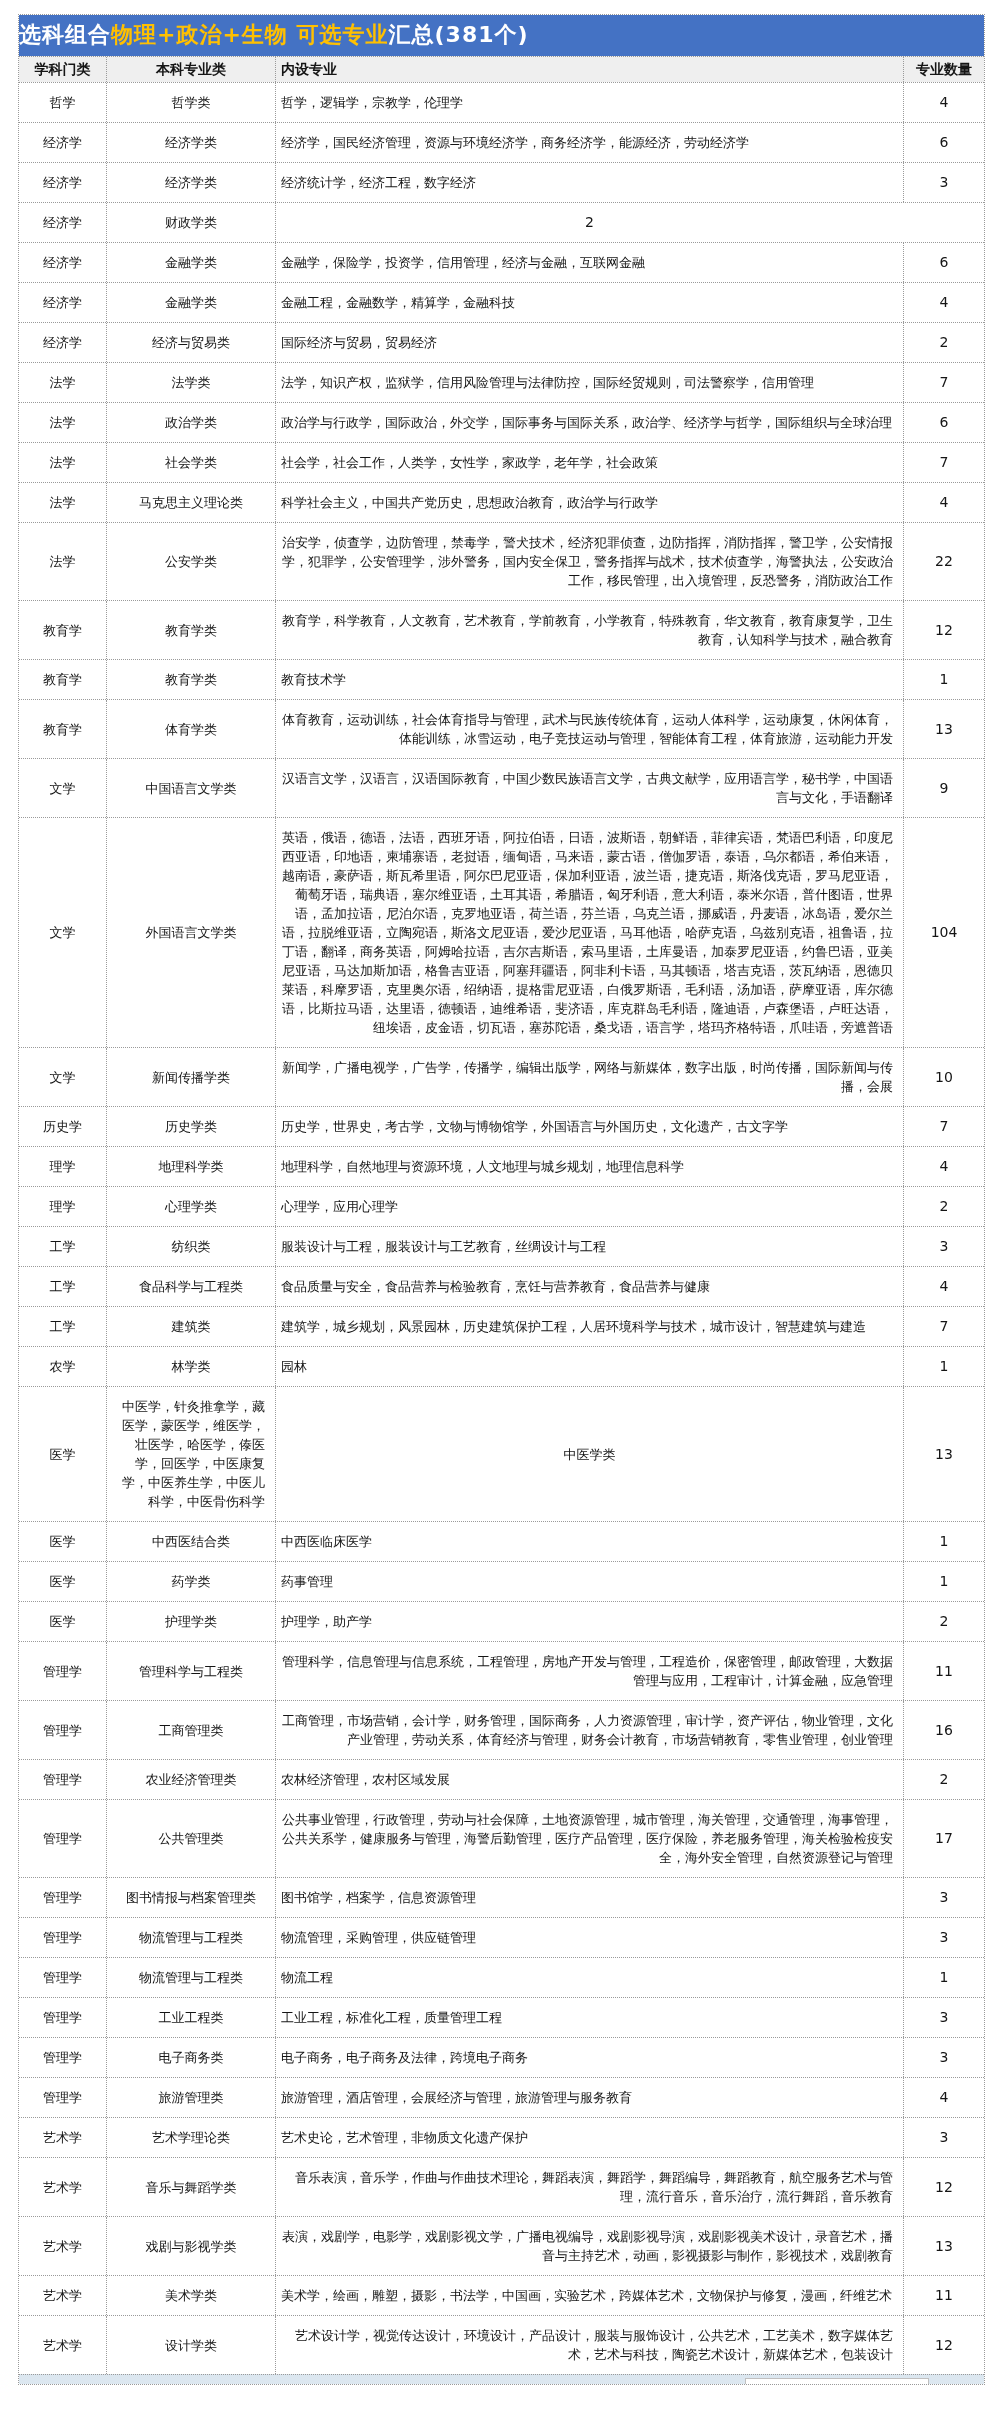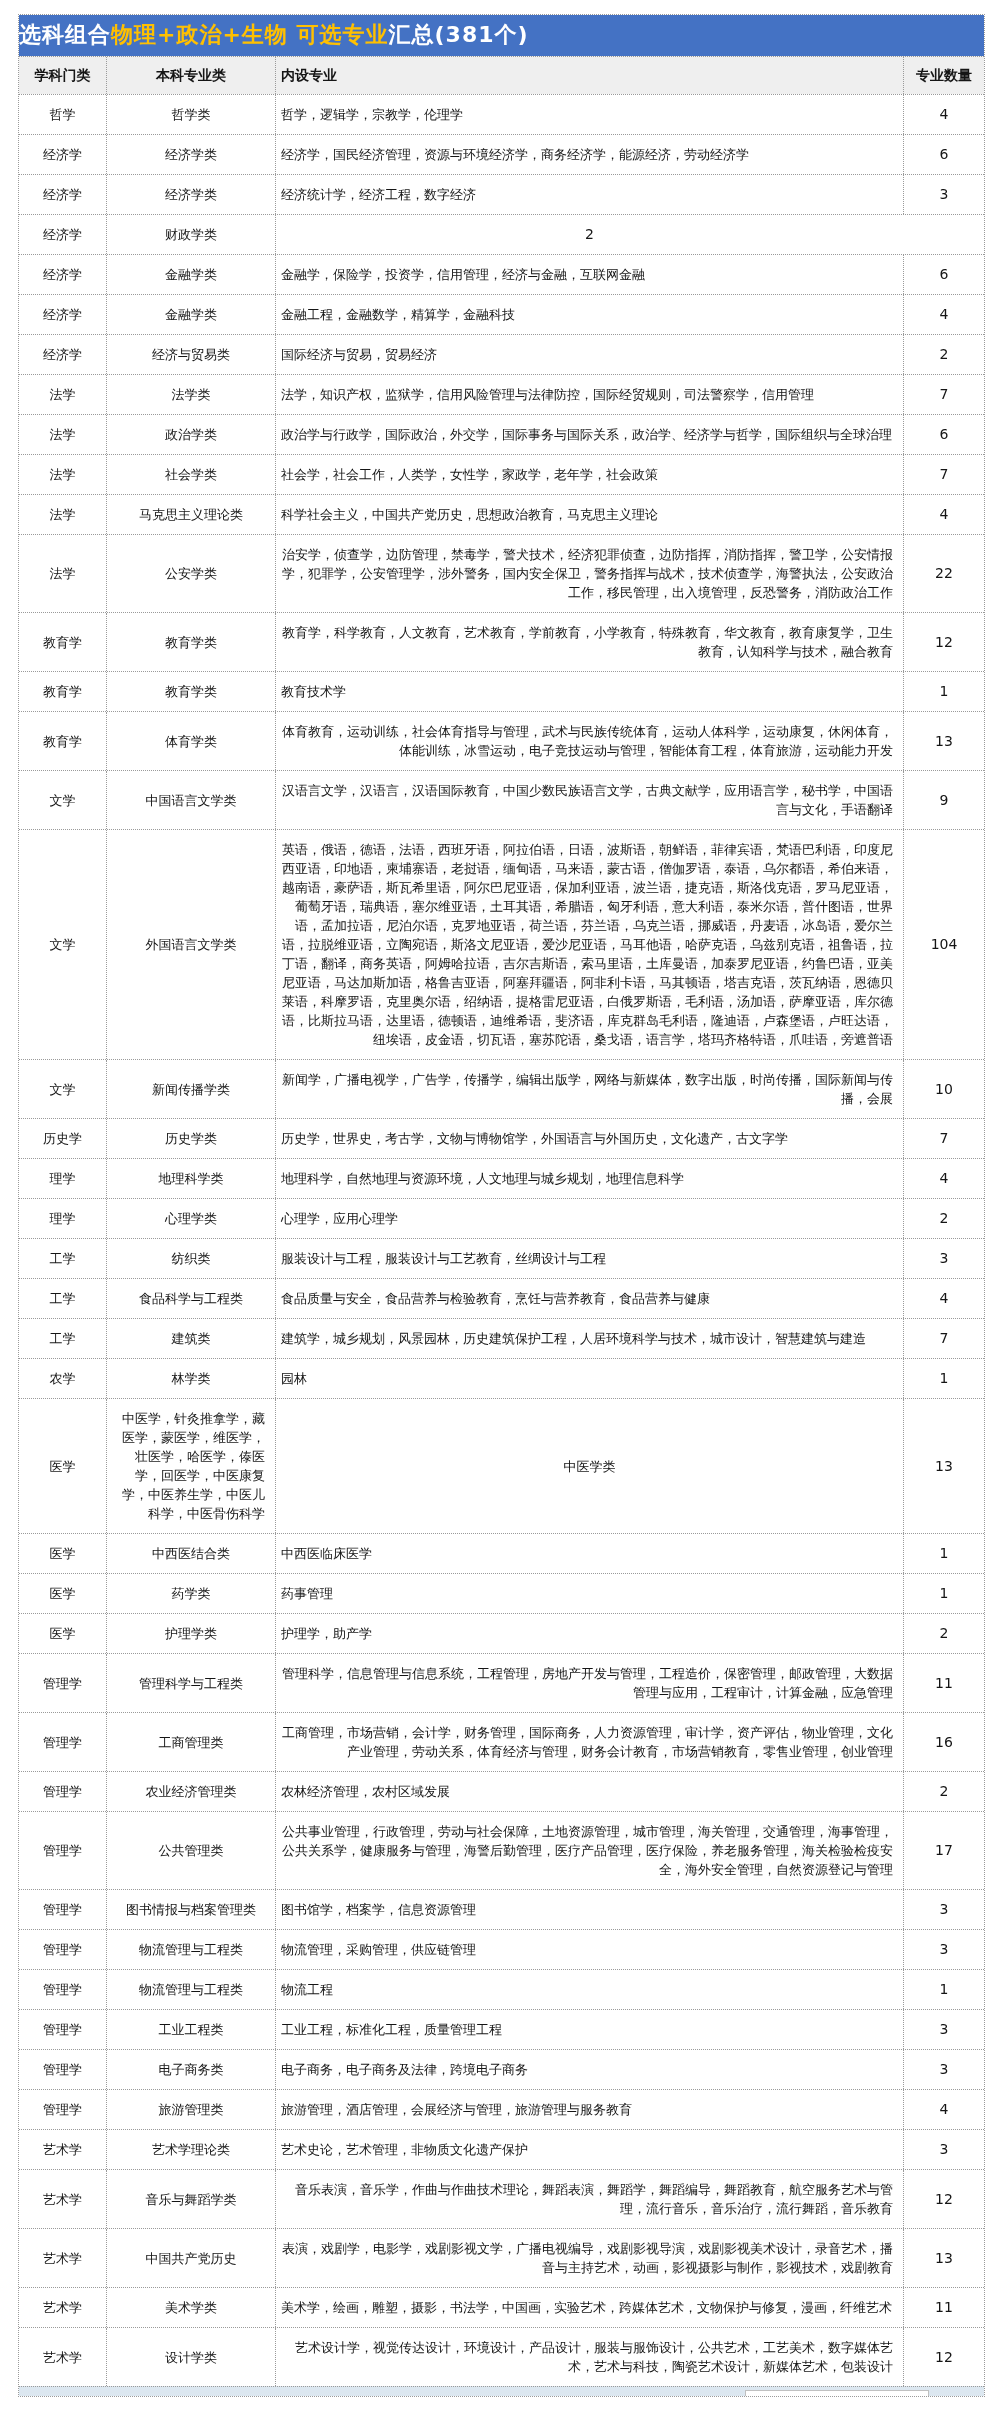--- a/index.html
+++ b/index.html
@@ -24,21 +24,21 @@
     letter-spacing:1px;
     line-height:24px;
   }
   .title-highlight{color:#FFC000;}
   .grid-row{
     display:grid;
     grid-template-columns:87px 169px 1fr 81px;
     border-top:1px dotted #9a9a9a;
   }
   .header-row{background:#efefef;}
-  .header-row .cell{font-weight:bold;font-size:14px;padding:9px 5px;font-family:Liberation Serif, serif;}
+  .header-row .cell{font-weight:bold;font-size:14px;padding:3px 5px;font-family:Liberation Serif, serif;}
   .cell{
     padding:10px 5px;
     line-height:19px;
     font-size:13px;
     display:flex;
     align-items:center;
     justify-content:center;
     text-align:center;
     border-left:1px dotted #9a9a9a;
     word-break:break-all;
@@ -150,21 +150,21 @@
   <div class="grid-row">
     <div class="cell">法学</div>
     <div class="cell">社会学类</div>
     <div class="cell majors">社会学，社会工作，人类学，女性学，家政学，老年学，社会政策</div>
     <div class="cell count">7</div>
   </div>
 
   <div class="grid-row">
     <div class="cell">法学</div>
     <div class="cell">马克思主义理论类</div>
-    <div class="cell majors">科学社会主义，中国共产党历史，思想政治教育，马克思主义理论</div>
+    <div class="cell majors">科学社会主义，中国共产党历史，思想政治教育，政治学与行政学</div>
     <div class="cell count">4</div>
   </div>
 
   <div class="grid-row">
     <div class="cell">法学</div>
     <div class="cell">公安学类</div>
     <div class="cell majors">治安学，侦查学，边防管理，禁毒学，警犬技术，经济犯罪侦查，边防指挥，消防指挥，警卫学，公安情报学，犯罪学，公安管理学，涉外警务，国内安全保卫，警务指挥与战术，技术侦查学，海警执法，公安政治工作，移民管理，出入境管理，反恐警务，消防政治工作</div>
     <div class="cell count">22</div>
   </div>
 
@@ -366,21 +366,21 @@
 
   <div class="grid-row">
     <div class="cell">艺术学</div>
     <div class="cell">音乐与舞蹈学类</div>
     <div class="cell majors">音乐表演，音乐学，作曲与作曲技术理论，舞蹈表演，舞蹈学，舞蹈编导，舞蹈教育，航空服务艺术与管理，流行音乐，音乐治疗，流行舞蹈，音乐教育</div>
     <div class="cell count">12</div>
   </div>
 
   <div class="grid-row">
     <div class="cell">艺术学</div>
-    <div class="cell">中国共产党历史</div>
+    <div class="cell">戏剧与影视学类</div>
     <div class="cell majors">表演，戏剧学，电影学，戏剧影视文学，广播电视编导，戏剧影视导演，戏剧影视美术设计，录音艺术，播音与主持艺术，动画，影视摄影与制作，影视技术，戏剧教育</div>
     <div class="cell count">13</div>
   </div>
 
   <div class="grid-row">
     <div class="cell">艺术学</div>
     <div class="cell">美术学类</div>
     <div class="cell majors">美术学，绘画，雕塑，摄影，书法学，中国画，实验艺术，跨媒体艺术，文物保护与修复，漫画，纤维艺术</div>
     <div class="cell count">11</div>
   </div>

